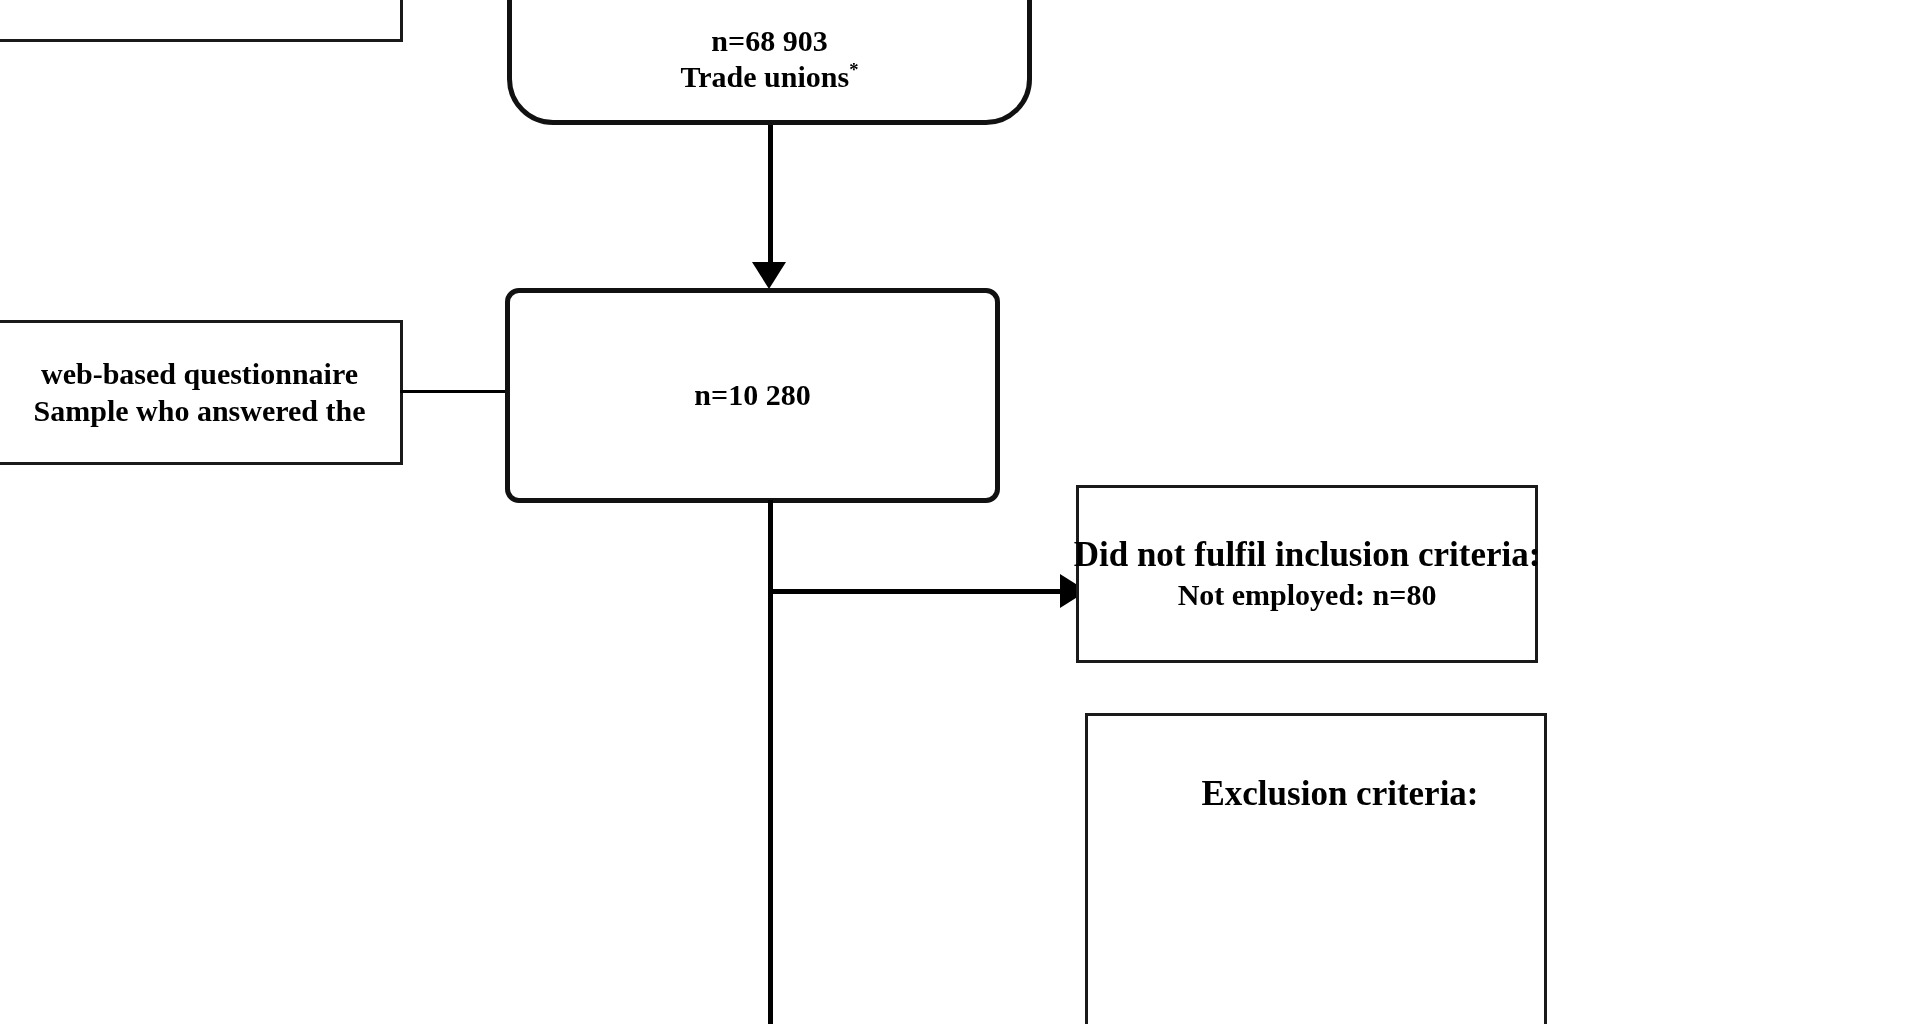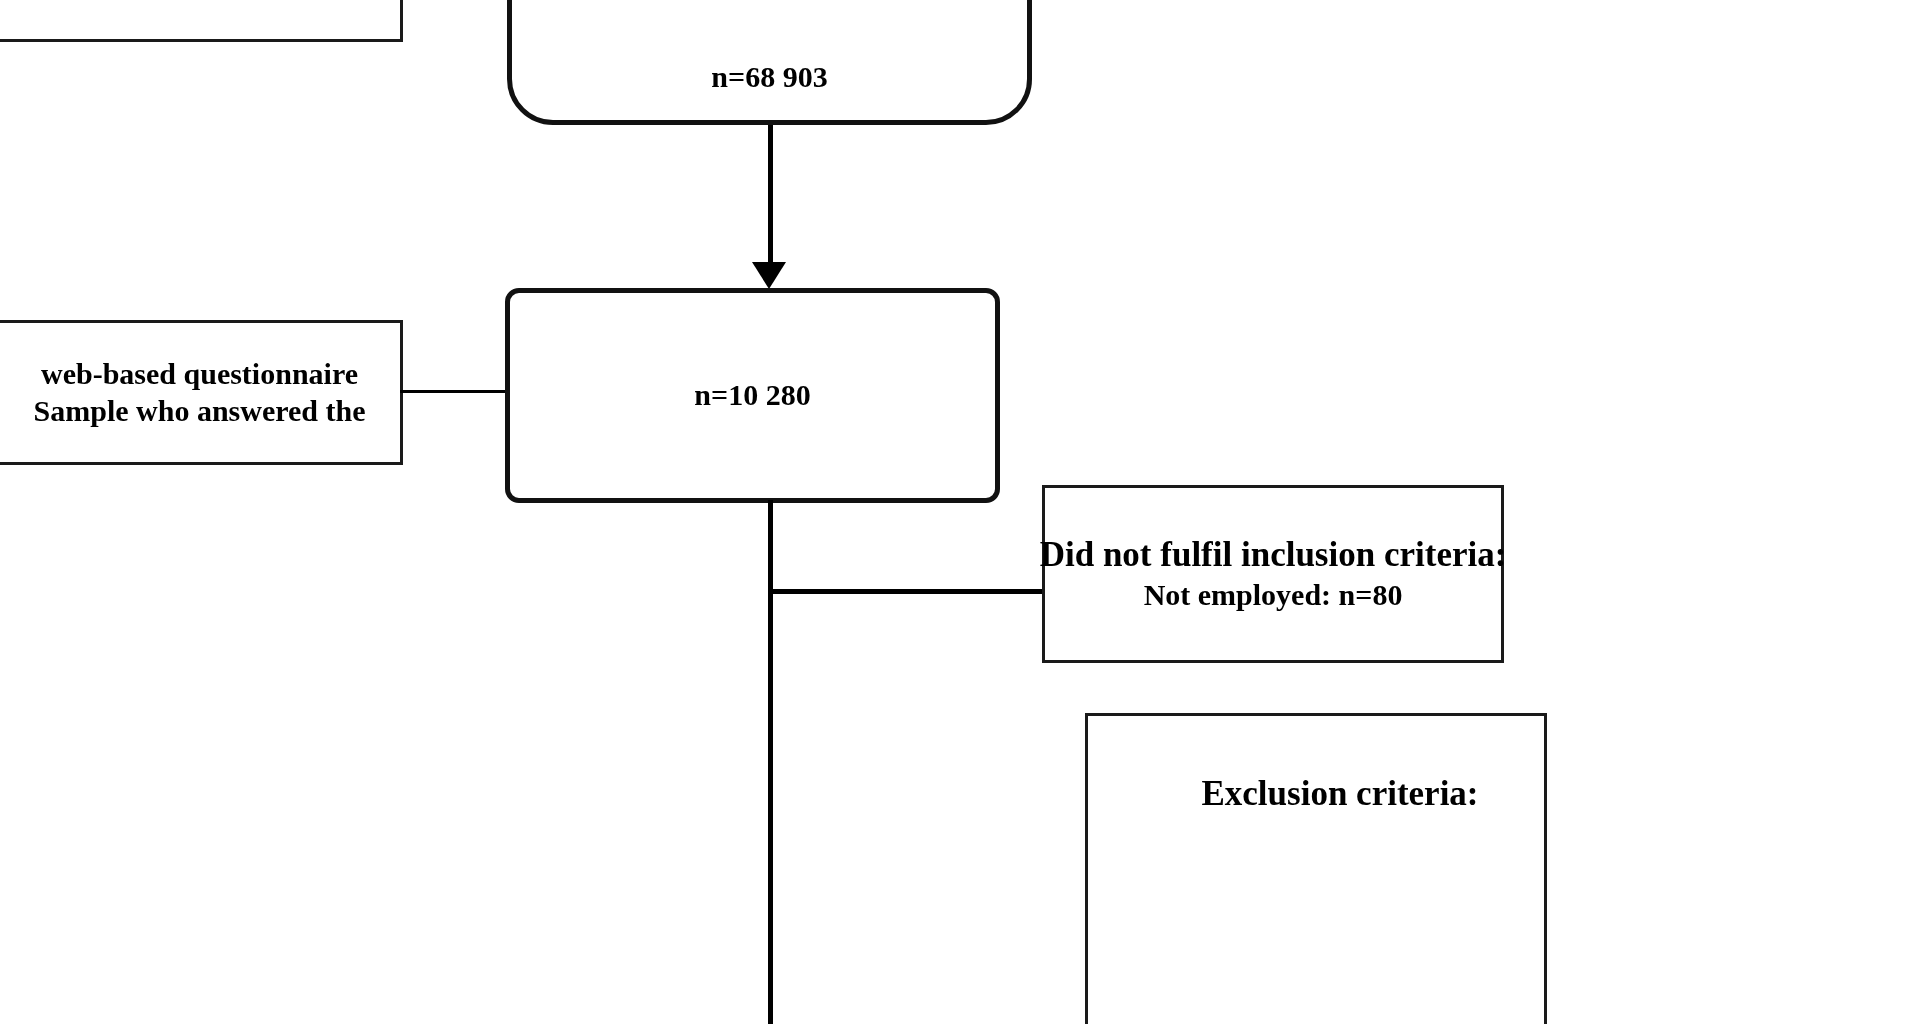--- a/index.html
+++ b/index.html
@@ -103,20 +103,21 @@
 </head>
 <body>
 
 <div id="canvas">
 
   <div class="box sharp" style="left:-4px; top:-70px; width:407px; height:112px;">
   </div>
 
   <div class="box rounded" style="left:507px; top:-140px; width:525px; height:265px; justify-content:flex-end; padding-bottom:24px;">
     <span class="box-line t-reg">n=68 903</span>
+    <span class="box-line t-reg"><span>Trade unions</span><span class="sup">*</span></span>
   </div>
 
   <div class="vline" style="left:768px; top:125px; height:148px;"></div>
   <div class="arrow-down" style="left:752px; top:262px;"></div>
 
   <div class="box sharp" style="left:-4px; top:320px; width:407px; height:145px;">
     <span class="box-line t-reg">web-based questionnaire</span>
     <span class="box-line t-reg">Sample who answered the</span>
   </div>
 
@@ -124,21 +125,21 @@
 
   <div class="box rounded" style="left:505px; top:288px; width:495px; height:215px;border-radius:14px;">
     <span class="box-line t-reg">n=10 280</span>
   </div>
 
   <div class="vline" style="left:768px; top:500px; height:524px;"></div>
 
   <div class="hline" style="left:768px; top:589px; width:305px;"></div>
   <div class="arrow-right" style="left:1060px; top:574px;"></div>
 
-  <div class="box sharp" style="left:1042px; top:485px; width:462px; height:178px;">
+  <div class="box sharp" style="left:1076px; top:485px; width:462px; height:178px;">
     <span class="box-line t-bold">Did not fulfil inclusion criteria:</span>
     <span class="box-line t-reg">Not employed: n=80</span>
   </div>
 
   <div class="box sharp" style="left:1085px; top:713px; width:462px; height:340px; justify-content:flex-start; padding-top:58px;">
     <div class="block-head">Exclusion criteria:</div>
   </div>
 
 </div>
 

